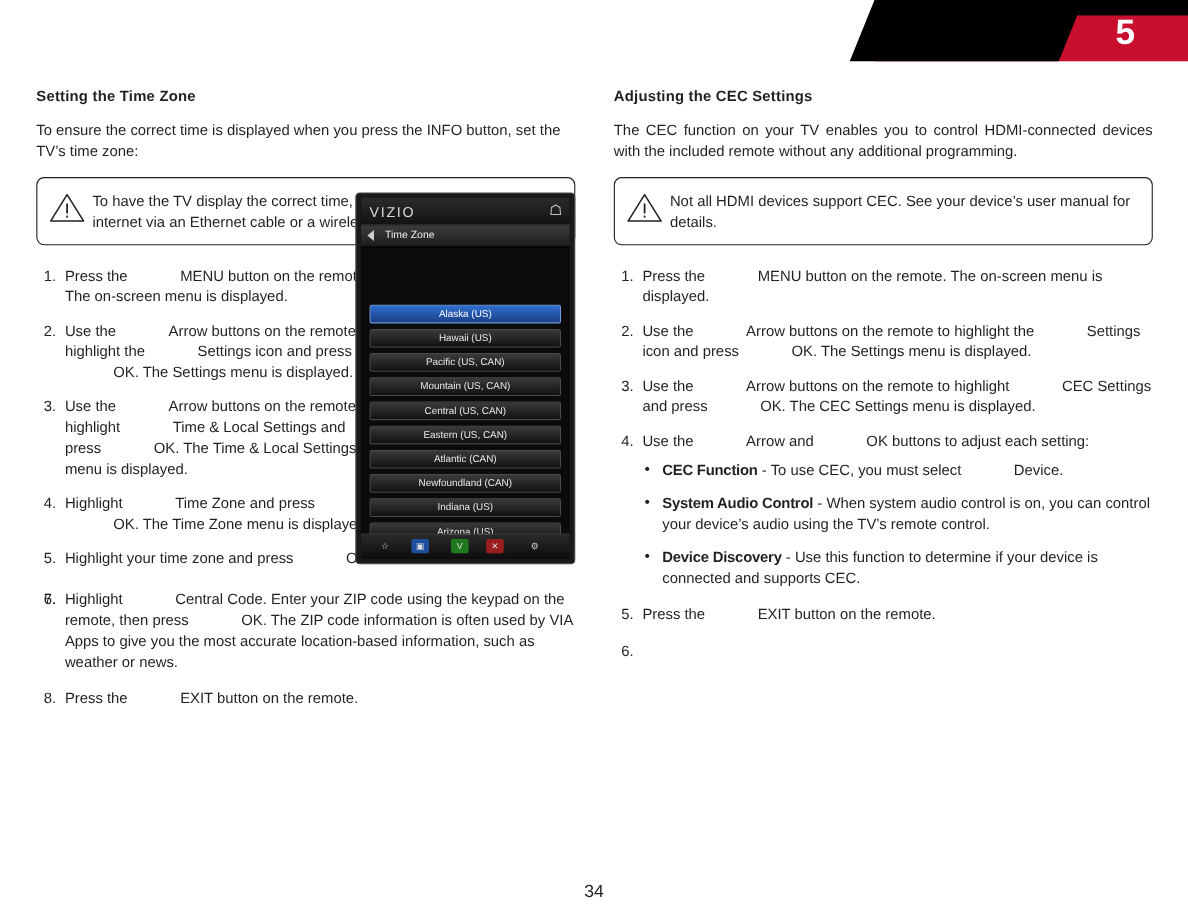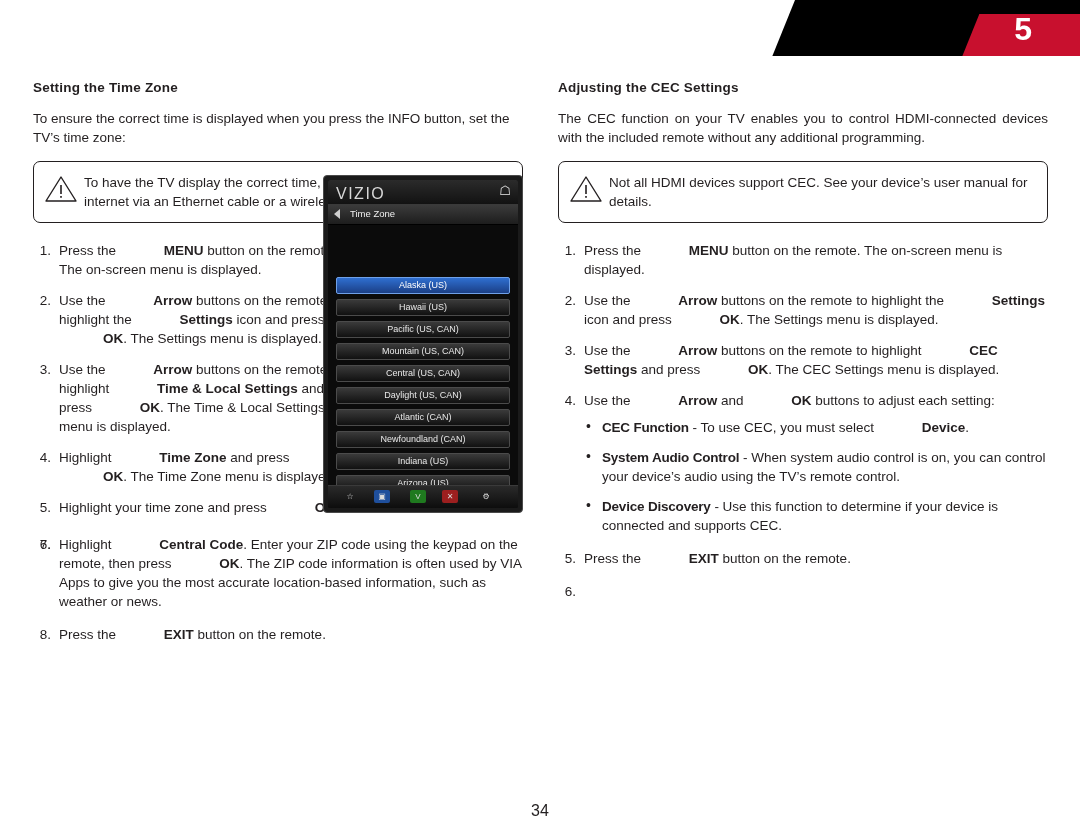--- a/index.html
+++ b/index.html
@@ -133,21 +133,21 @@
     padding-left: 18px;
     margin-bottom: 11px;
     line-height: 19px;
   }
   ul.bullets > li .dot {
     position: absolute;
     left: 2px;
     top: -1px;
     font-size: 14px;
   }
-  .b { font-weight: bold; padding-left: 44px; }
+  .b { font-weight: normal; padding-left: 44px; }
   .cond {
     font-weight: bold;
     font-stretch: condensed;
     letter-spacing: -0.2px;
   }
 
   
   .steps-narrow > li { max-width: 288px; }
 
   
@@ -173,21 +173,21 @@
   .tv-topbar {
     position: relative;
     height: 24px;
     background: linear-gradient(#2b2b2b, #121212);
     border-bottom: 1px solid #3a3a3a;
   }
   .vizio-logo {
     position: absolute;
     left: 8px; top: 5px;
     color: #d8d8d8;
-    font-size: 16px;
+    font-size: 13px;
     letter-spacing: 1.5px;
     font-family: "Liberation Sans", sans-serif;
   }
   .home-icon {
     position: absolute;
     right: 7px; top: 4px;
     color: #e6e6e6;
     font-size: 13px;
     line-height: 14px;
   }
@@ -315,21 +315,21 @@
     <div class="tv-titlebar">
       <span class="arrow-left"></span>
       <span class="t-label">Time Zone</span>
     </div>
     <div class="menu-list">
       <div class="menu-item sel">Alaska (US)</div>
       <div class="menu-item">Hawaii (US)</div>
       <div class="menu-item">Pacific (US, CAN)</div>
       <div class="menu-item">Mountain (US, CAN)</div>
       <div class="menu-item">Central (US, CAN)</div>
-      <div class="menu-item">Daylight (US, CAN)</div>
+      <div class="menu-item">Eastern (US, CAN)</div>
       <div class="menu-item">Atlantic (CAN)</div>
       <div class="menu-item">Newfoundland (CAN)</div>
       <div class="menu-item">Indiana (US)</div>
       <div class="menu-item">Arizona (US)</div>
     </div>
     <div class="tv-bottombar">
       <span class="bicon bic0">☆</span>
       <span class="bicon bic1">▣</span>
       <span class="bicon bic2">V</span>
       <span class="bicon bic3">✕</span>

